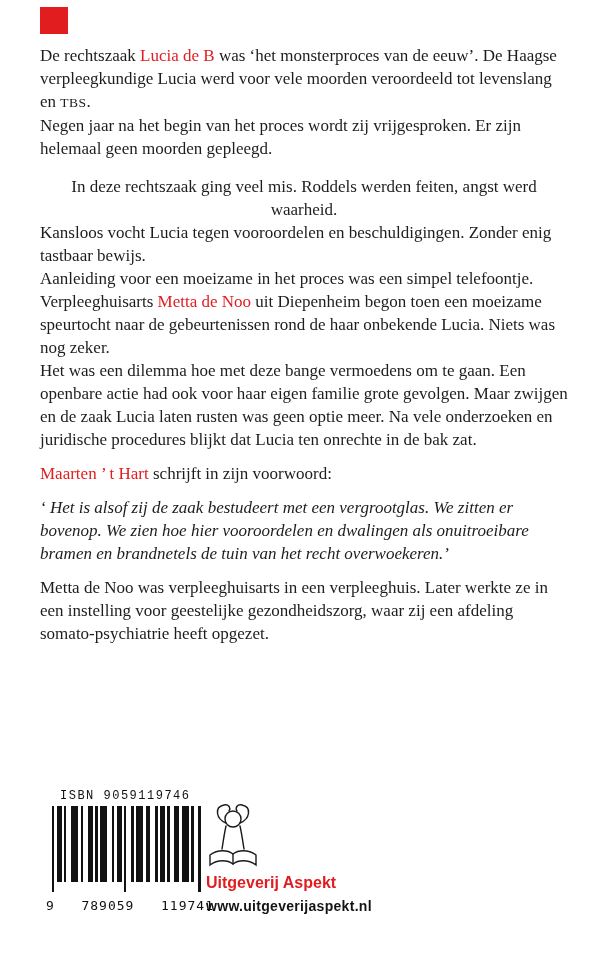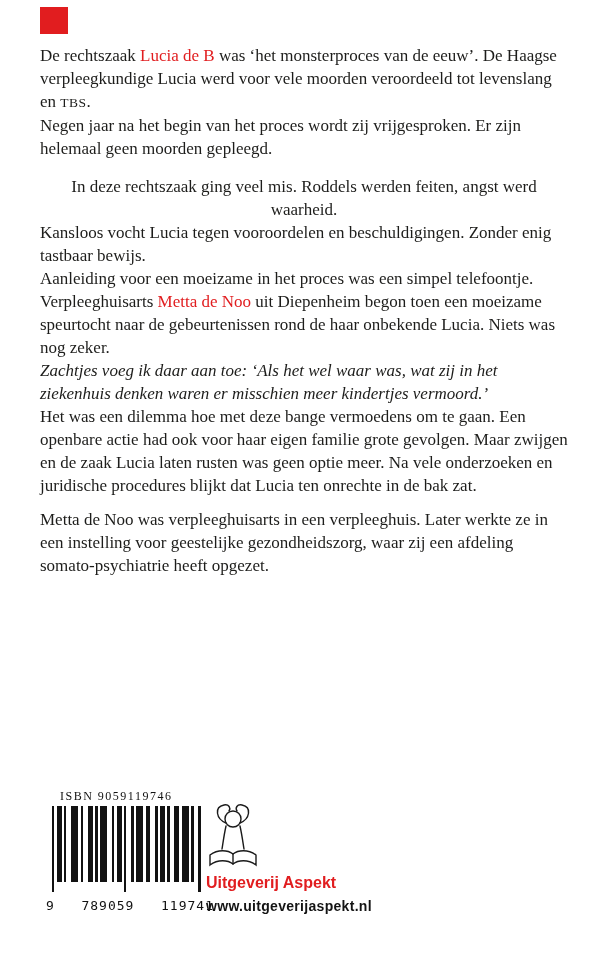--- a/index.html
+++ b/index.html
@@ -23,21 +23,21 @@
   p.para { margin:0; }
   p.para.italic { font-style:italic; }
   p.para.gap-section { margin-top:15px;text-align:center; }
   p.para.gap-small { margin-top:11px; }
   .run-red { color:var(--red, #e11d1f); }
   .run-caps { font-size:13.5px; letter-spacing:0.5px; }
 
   
   .isbn-label {
     position:absolute; left:60px; top:789px;
-    font-family:Liberation Serif, serif;
+    font-family:Liberation Mono, monospace;
     font-size:12px; letter-spacing:1.5px; color:#111;text-align:right;
   }
   .barcode {
     position:absolute; left:46px; top:806px; width:170px; height:112px;
   }
   .bars { position:absolute; left:6px; top:0; height:86px; }
   .bar { position:absolute; top:0; background:#121212; }
   .digits {
     position:absolute; left:0; top:92px; width:168px;
     display:flex; justify-content:space-between;
@@ -64,22 +64,23 @@
 <div class="page">
 
   <div class="red-square"></div>
 
   <div class="body-text">
       <p class="para"><span>De rechtszaak </span><span class="run-red">Lucia de B</span><span> was ‘het monsterproces van de eeuw’. De Haagse verpleegkundige Lucia werd voor vele moorden veroordeeld tot levenslang en </span><span class="run-caps">TBS</span><span>.</span></p>
       <p class="para"><span>Negen jaar na het begin van het proces wordt zij vrijgesproken. Er zijn helemaal geen moorden gepleegd.</span></p>
       <p class="para gap-section"><span>In deze rechtszaak ging veel mis. Roddels werden feiten, angst werd waarheid.</span></p>
       <p class="para"><span>Kansloos vocht Lucia tegen vooroordelen en beschuldigingen. Zonder enig tastbaar bewijs.</span></p>
       <p class="para"><span>Aanleiding voor een moeizame in het proces was een simpel telefoontje. Verpleeghuisarts </span><span class="run-red">Metta de Noo</span><span> uit Diepenheim begon toen een moeizame speurtocht naar de gebeurtenissen rond de haar onbekende Lucia. Niets was nog zeker.</span></p>
-      <p class="para italic"><span>Zachtjes voeg ik daar aan toe: ‘Als het wel waar was, wat zij in het ziekenhuis denken waren er misschien meer kindertjes vermoord.’</span></p>
       <p class="para"><span>Het was een dilemma hoe met deze bange vermoedens om te gaan. Een openbare actie had ook voor haar eigen familie grote gevolgen. Maar zwijgen en de zaak Lucia laten rusten was geen optie meer. Na vele onderzoeken en juridische procedures blijkt dat Lucia ten onrechte in de bak zat.</span></p>
+      <p class="para gap-small"><span class="run-red">Maarten ’ t Hart</span><span> schrijft in zijn voorwoord:</span></p>
+      <p class="para italic gap-small"><span>‘ Het is alsof zij de zaak bestudeert met een vergrootglas. We zitten er bovenop. We zien hoe hier vooroordelen en dwalingen als onuitroeibare bramen en brandnetels de tuin van het recht overwoekeren.’</span></p>
       <p class="para gap-small"><span>Metta de Noo was verpleeghuisarts in een verpleeghuis. Later werkte ze in een instelling voor geestelijke gezondheidszorg, waar zij een afdeling somato-psychiatrie heeft opgezet.</span></p>
     </div>
 
   <div class="isbn-label">ISBN 9059119746</div>
 
   <div class="barcode">
     <div class="bars" style="width: 151.2px;">
         <div class="bar" style="left: 0px; width: 2.4px; height: 86px;"></div>
         <div class="bar" style="left: 4.8px; width: 4.8px; height: 76px;"></div>
         <div class="bar" style="left: 12px; width: 2.4px; height: 76px;"></div>

